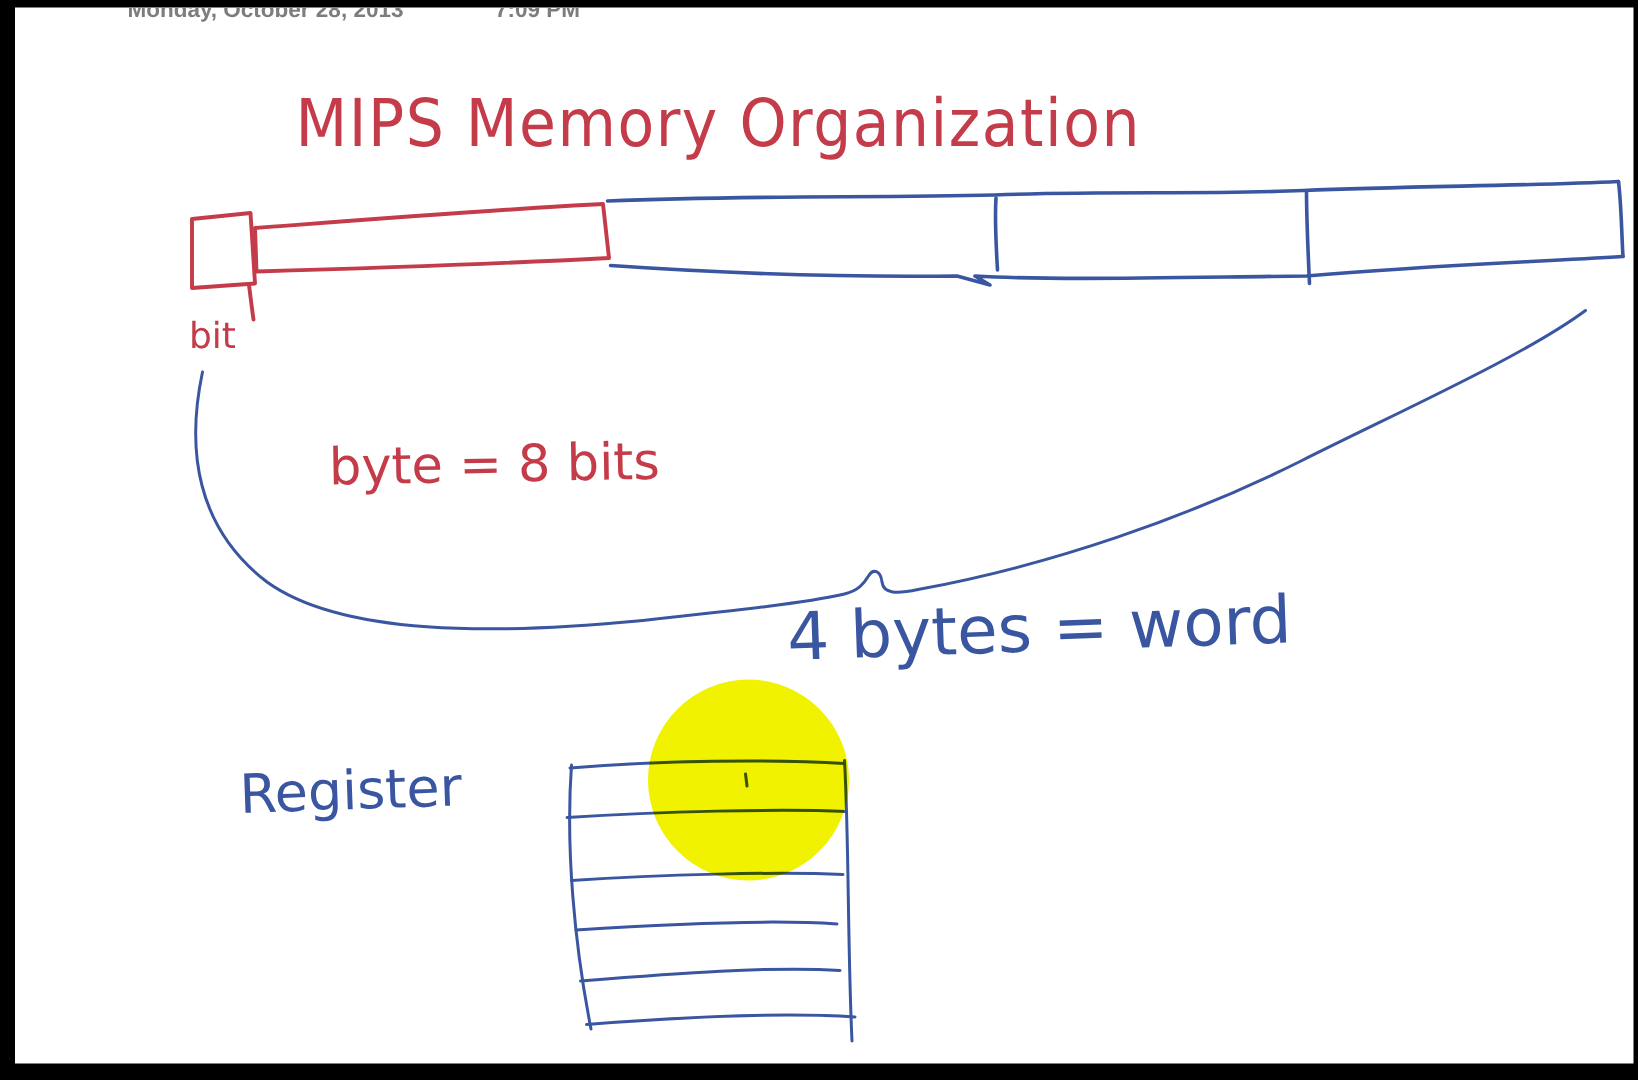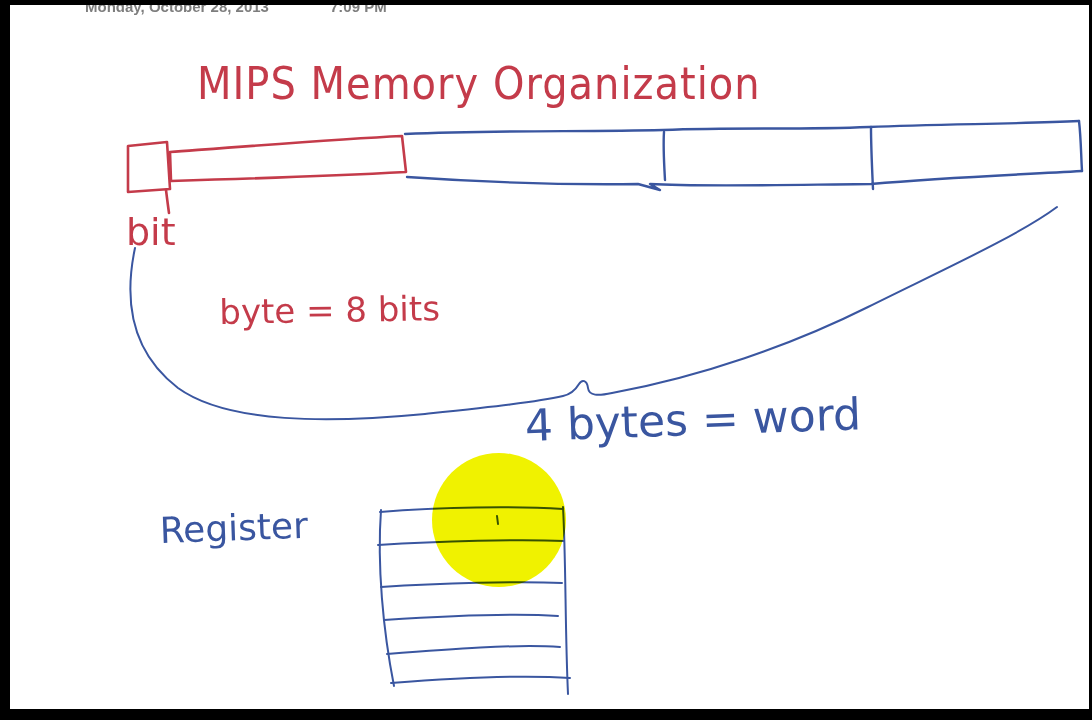--- a/index.html
+++ b/index.html
@@ -26,21 +26,21 @@
   .ink-svg path{fill:none;stroke-linecap:round;stroke-linejoin:round;}
   .stroke-red{stroke:var(--ink-red);stroke-width:2.6px;}
   .stroke-blue{stroke:var(--ink-blue);stroke-width:2.4px;}
   .stroke-thin{stroke:var(--ink-blue);stroke-width:2px;}
   .hw{
     position:absolute;white-space:nowrap;
     font-family:"DejaVu Sans",sans-serif;
     transform-origin:left top;
   }
   .hw-title{left:197px;top:58px;font-size:40px;color:var(--ink-red);letter-spacing:1px;transform:scaleY(1.1);}
-  .hw-bit{left:126px;top:210px;font-size:38px;color:var(--ink-red);}
+  .hw-bit{left:126px;top:210px;font-size:24px;color:var(--ink-red);}
   .hw-byte{left:219px;top:292px;font-size:34px;color:var(--ink-red);transform:rotate(-1deg);}
   .hw-word{left:524px;top:400px;font-size:44px;color:var(--ink-blue);transform:rotate(-2deg);}
   .hw-register{left:159px;top:510px;font-size:36px;color:var(--ink-blue);transform:rotate(-2deg);}
   .date-row{position:absolute;left:0;top:-2px;width:100%;height:20px;color:var(--date-gray);font-weight:600;font-size:15px;}
   .date-text{position:absolute;left:85px;top:0;}
   .time-text{position:absolute;left:330px;top:0;}
   .cursor-highlight{
     position:absolute;left:432px;top:453px;width:134px;height:134px;
     border-radius:50%;background:var(--highlight-yellow);
     mix-blend-mode:multiply;

